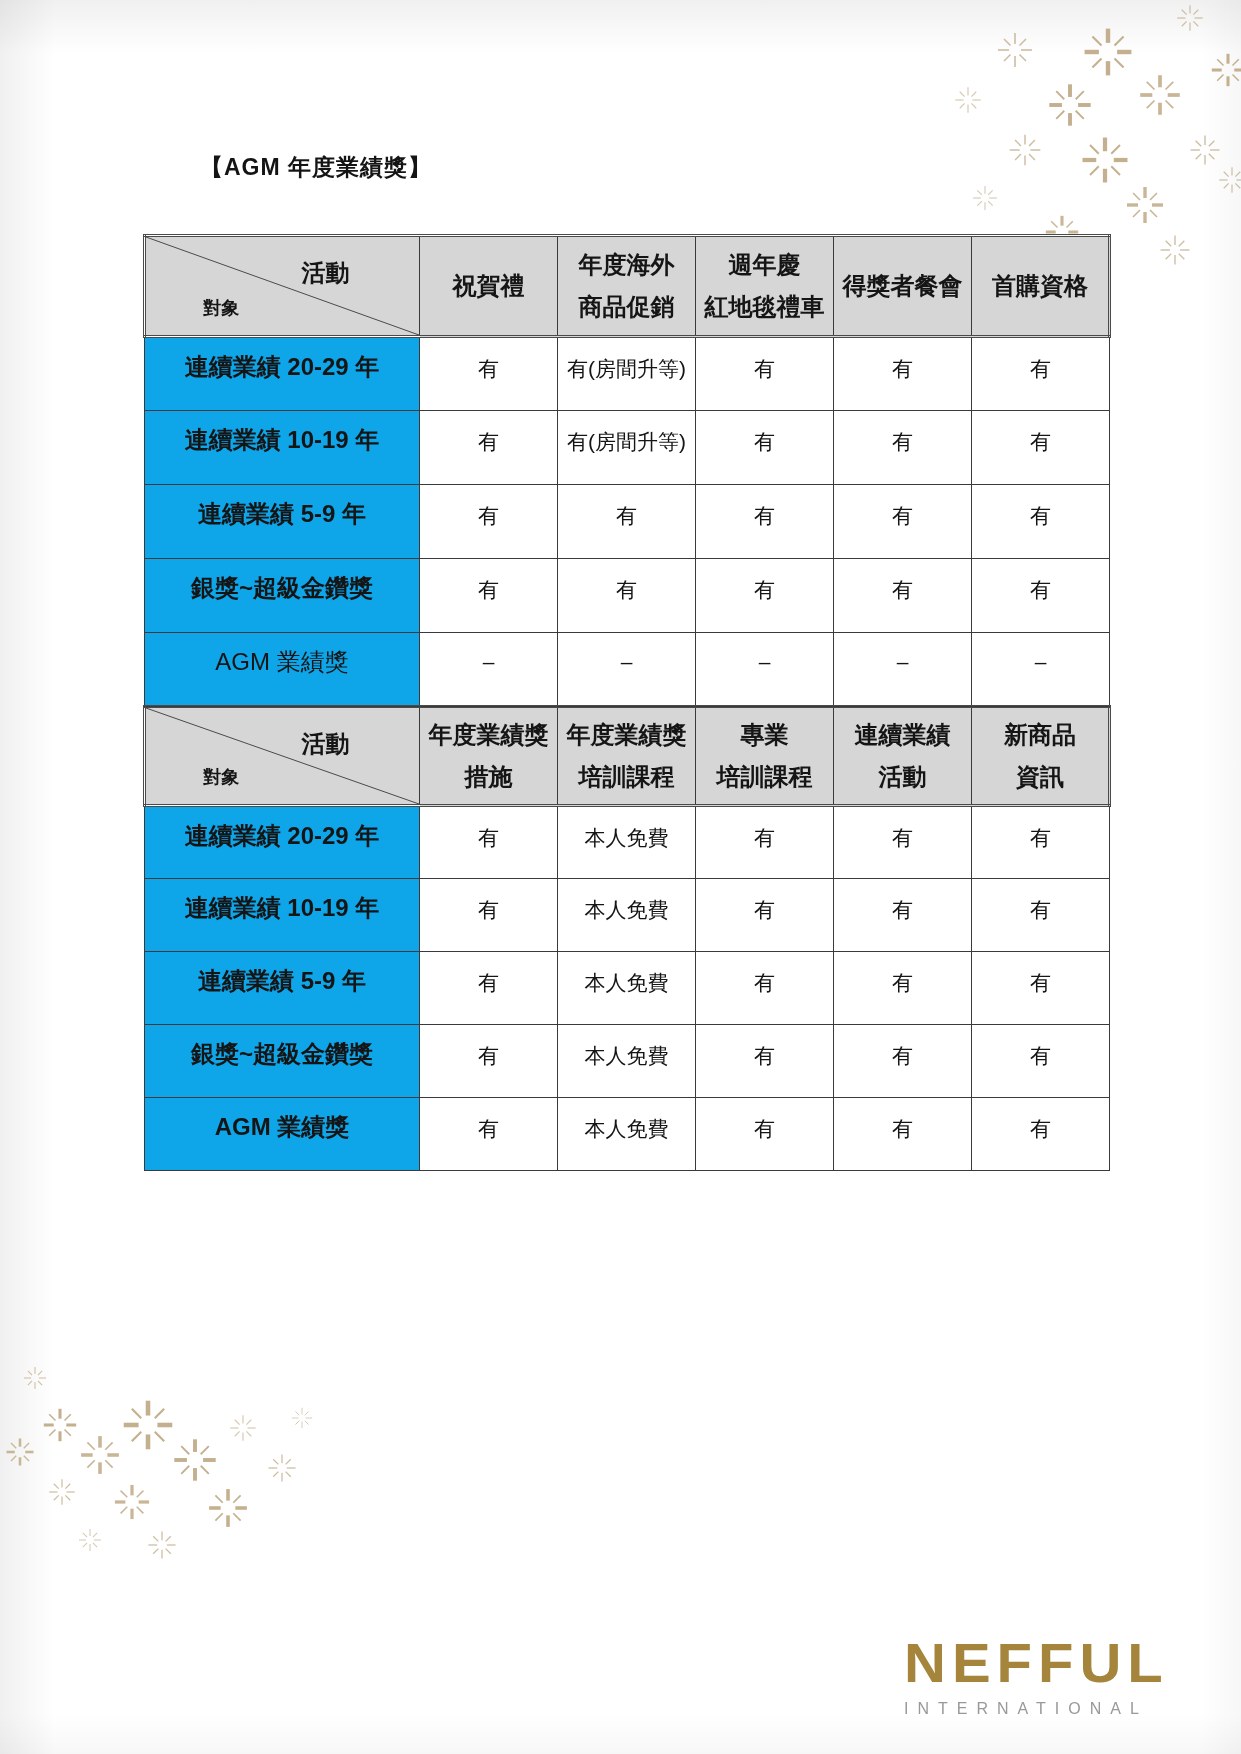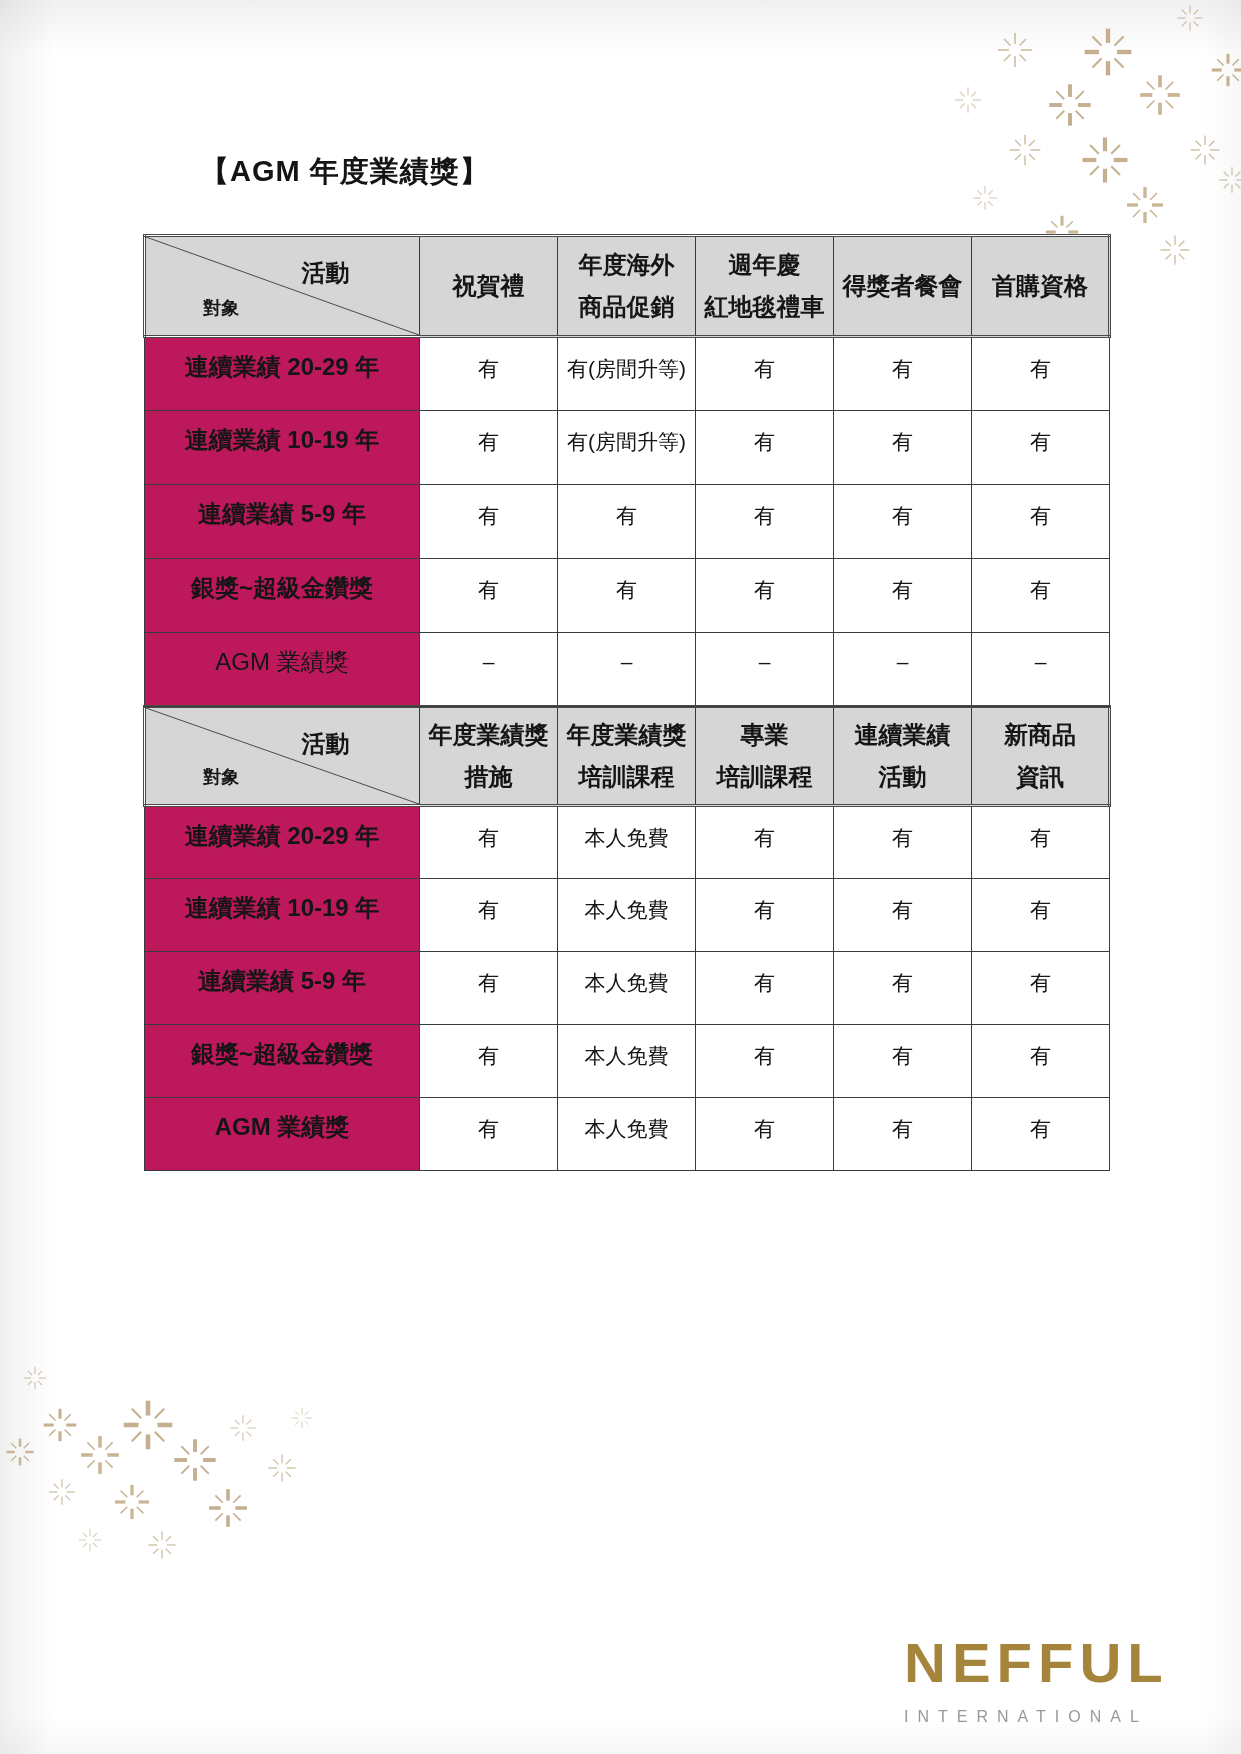--- a/index.html
+++ b/index.html
@@ -8,50 +8,50 @@
     font-family:"Liberation Sans", sans-serif;
     background:
       linear-gradient(90deg, rgba(0,0,0,0.06), rgba(0,0,0,0) 55px),
       linear-gradient(180deg, rgba(0,0,0,0.06), rgba(0,0,0,0) 55px),
       linear-gradient(270deg, rgba(0,0,0,0.03), rgba(0,0,0,0) 40px),
       linear-gradient(0deg, rgba(0,0,0,0.03), rgba(0,0,0,0) 40px),
       #ffffff;
   }
   .page-title{
     position:absolute;left:200px;top:152px;
-    font-size:29px;font-weight:700;color:#141414;letter-spacing:1px;
+    font-size:23px;font-weight:700;color:#141414;letter-spacing:1px;
   }
   .tablewrap{position:absolute;left:143px;top:234px;z-index:2;}
   table.awards{border-collapse:collapse;table-layout:fixed;width:965px;}
   table.awards td{border:1.5px solid #3a3a3a;text-align:center;vertical-align:top;color:#151515;}
   col.c0{width:275px;} col.cn{width:138px;}
   tr.thead td{
     background:#d6d6d6;
     border-top:3px double #4a4a4a;border-bottom:3px double #4a4a4a;
     vertical-align:middle;
   }
   tr.thead td:first-child{border-left:3px double #4a4a4a;}
   tr.thead td:last-child{border-right:3px double #4a4a4a;}
   .ch{font-size:24px;font-weight:700;}
   .ch .hstack{display:flex;flex-direction:column;align-items:center;justify-content:center;gap:10px;}
   .hl2:empty{display:none;}
   td.corner{position:relative;padding:0;}
   .diag{position:absolute;left:0;top:0;width:100%;height:100%;display:block;}
   .cn-top{position:absolute;left:57%;top:20px;font-size:24px;font-weight:700;}
   .cn-bot{position:absolute;left:21%;bottom:15px;font-size:18px;font-weight:700;}
-  td.rl{background:#be185d;font-size:24px;font-weight:700;padding-top:13px;}
+  td.rl{background:#0ea5e9;font-size:24px;font-weight:700;padding-top:13px;}
   td.rl.plain{font-weight:400;}
   td.rv{background:#ffffff;font-size:21px;font-weight:400;padding-top:17px;}
   .logo{position:absolute;left:904px;top:1634px;z-index:2;}
   .logo .brand{
     font-size:58px;font-weight:700;letter-spacing:6px;color:#a5843c;
     transform:scaleY(0.95);line-height:1;
   }
   .logo .sub{
-    margin-top:16px;font-size:16px;letter-spacing:9px;color:#999999;font-weight:400;
+    margin-top:8px;font-size:16px;letter-spacing:9px;color:#999999;font-weight:400;
   }
   .sp{position:absolute;overflow:visible;z-index:1;}
   .sp use{stroke:currentColor;fill:none;stroke-linecap:butt;}
 </style>
 </head>
 <body>
 
 <svg width="0" height="0" style="position:absolute" aria-hidden="true">
   <defs>
     <symbol id="sp-thick" viewBox="-20 -20 40 40">

